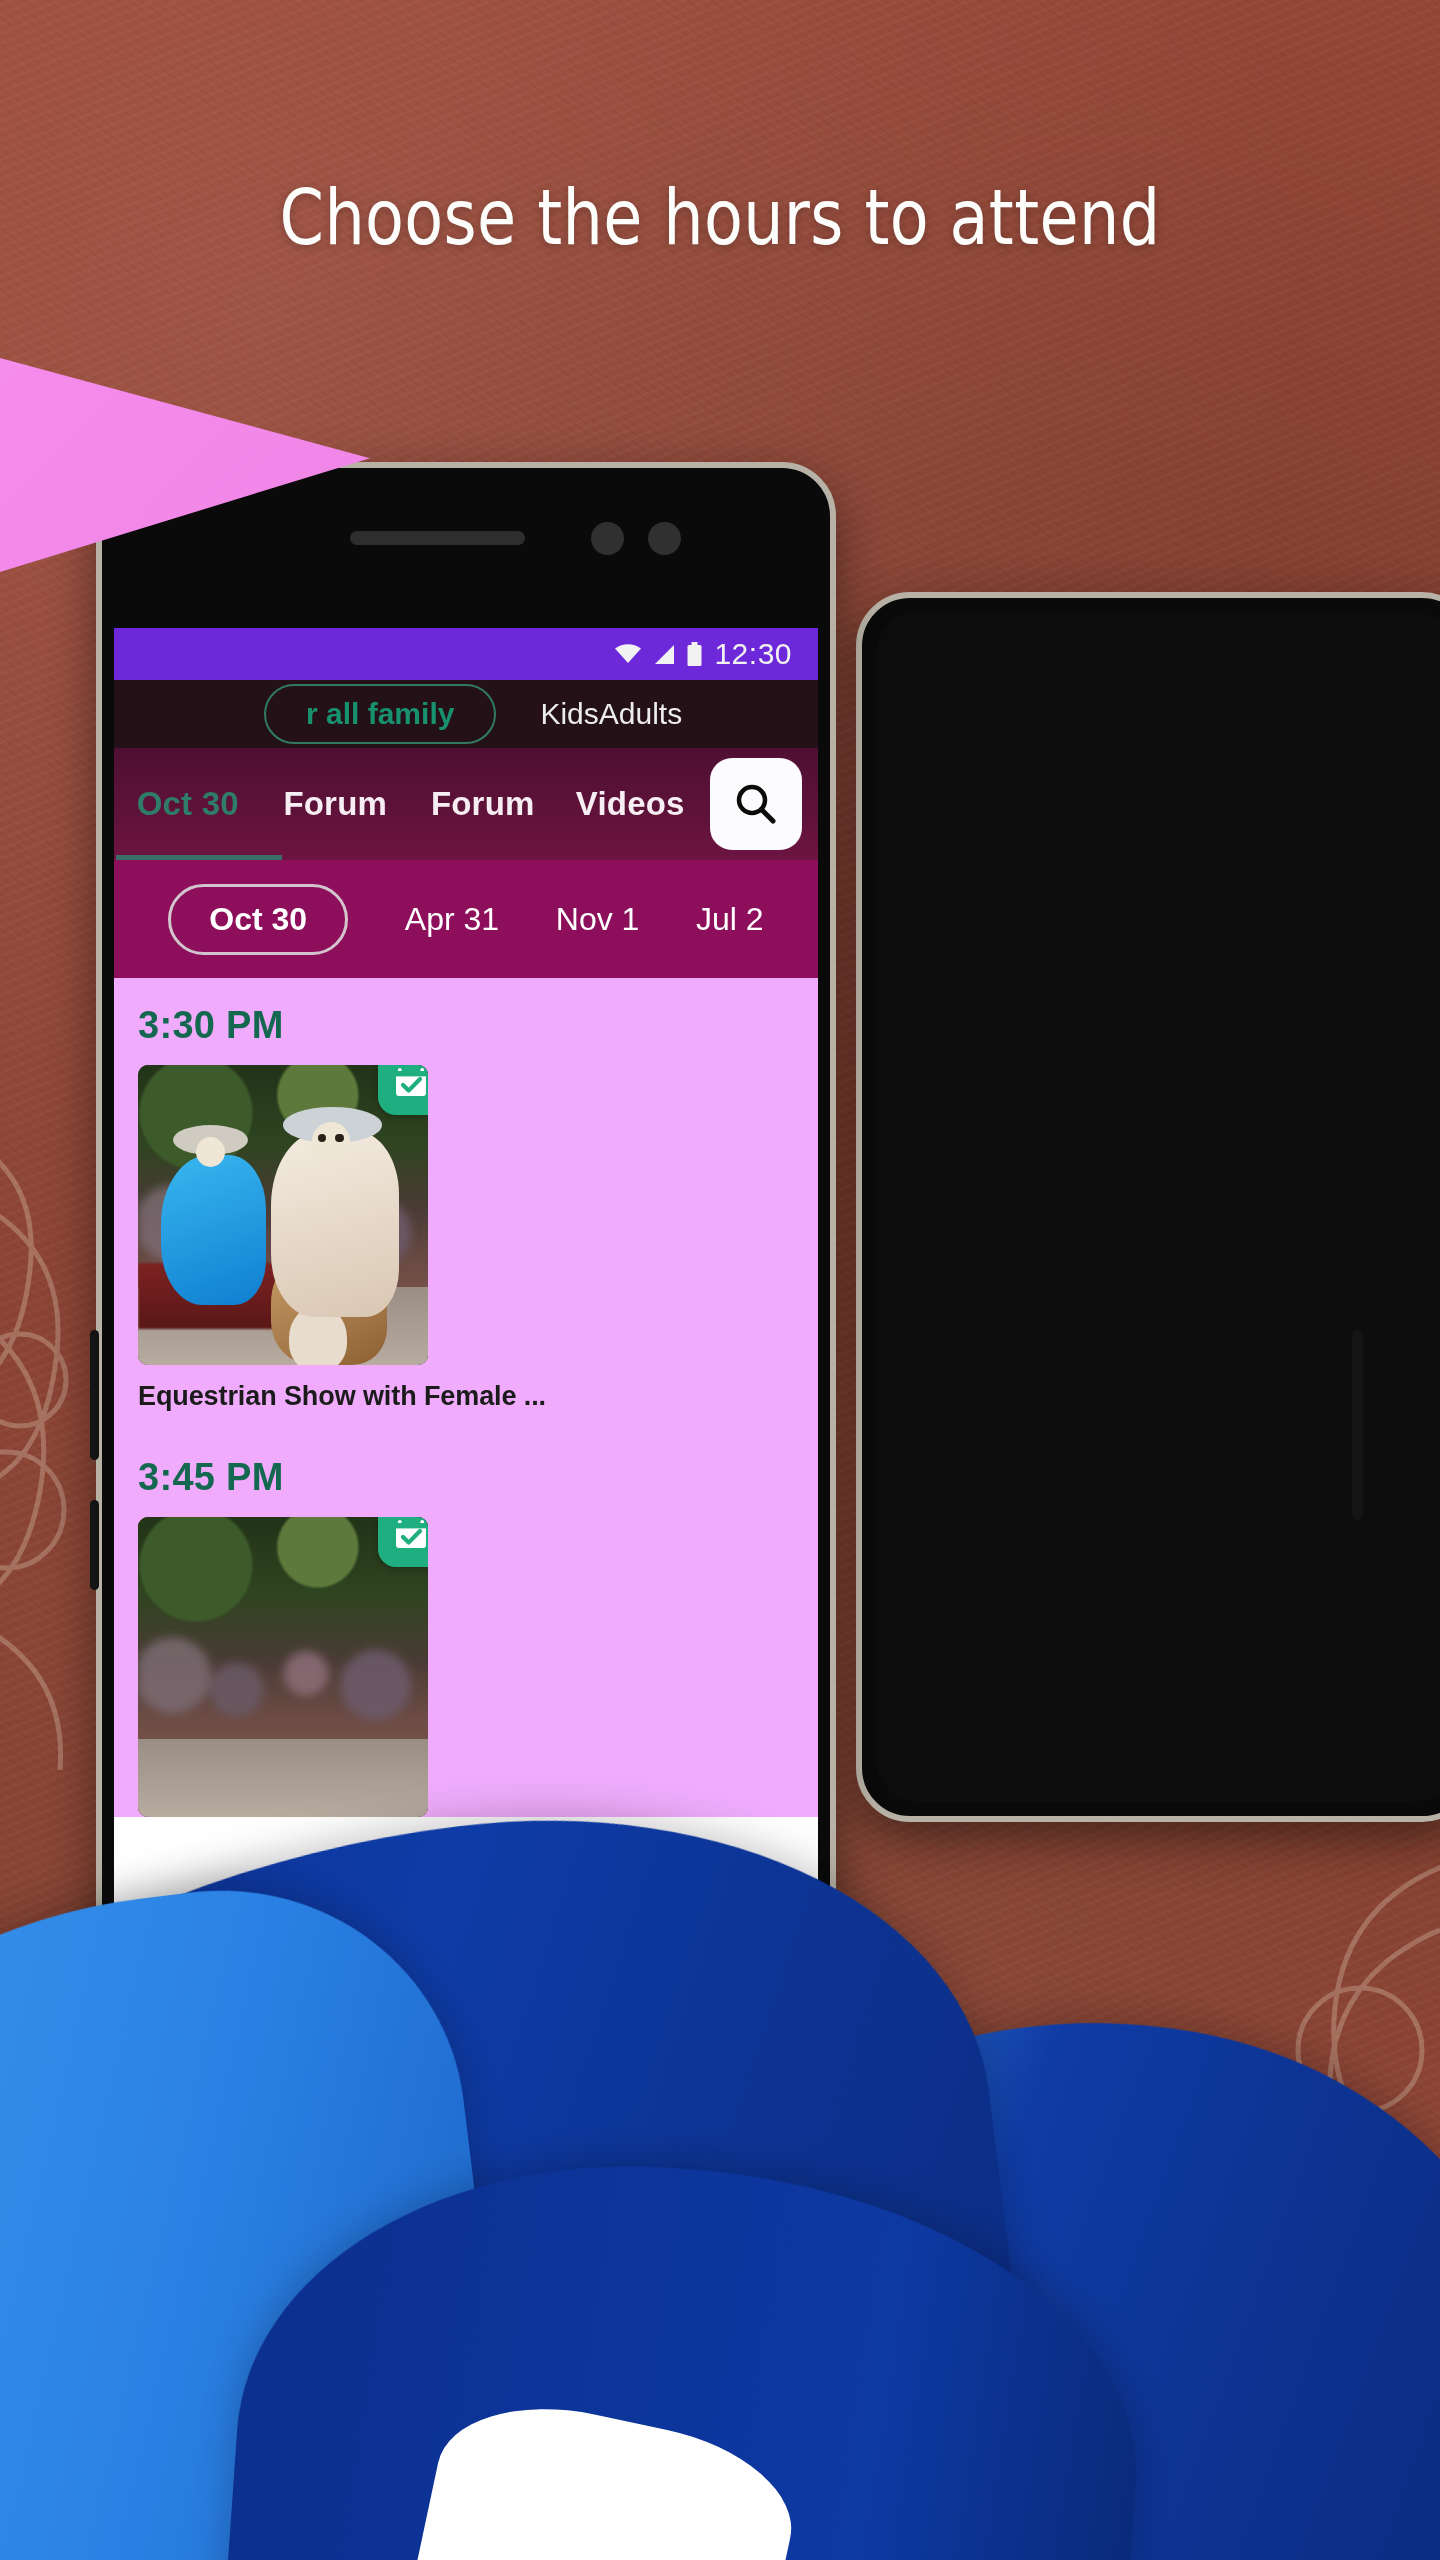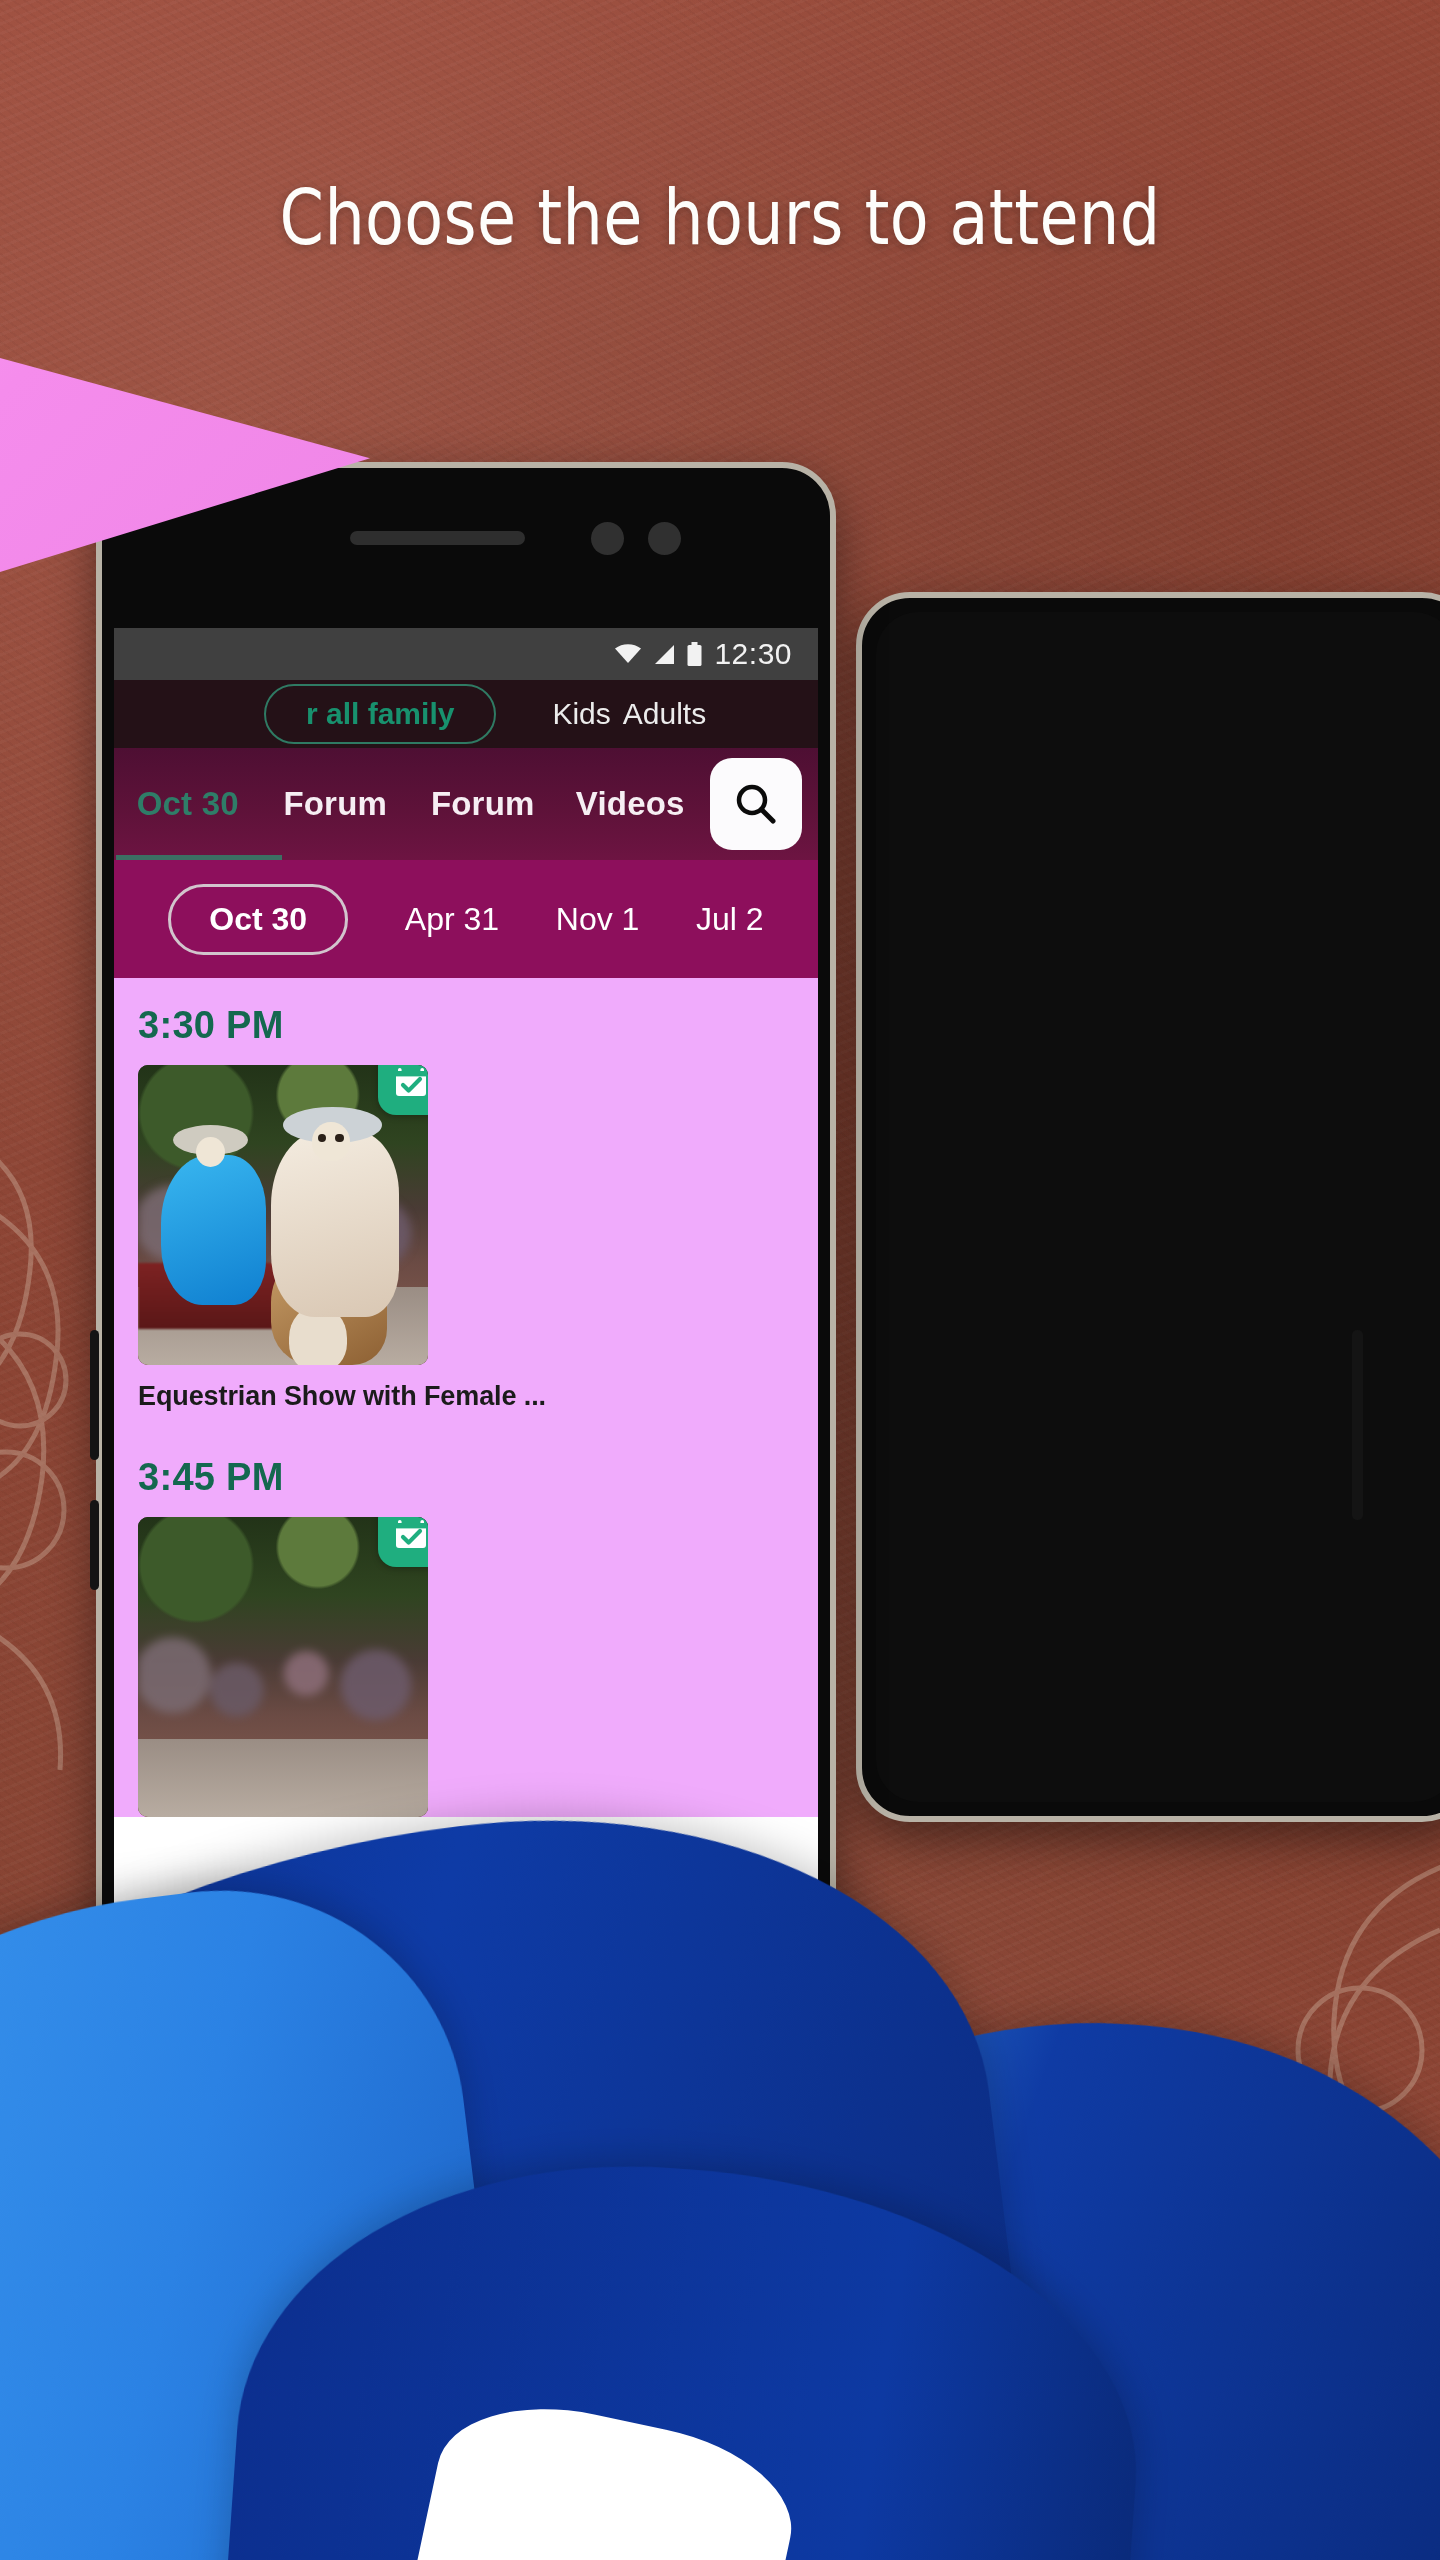--- a/index.html
+++ b/index.html
@@ -67,33 +67,33 @@
   .sidebtn{ position:absolute; width:9px; border-radius:5px; background:#141414; }
 
   
   #screen{
     position:absolute; left:114px; top:628px; width:704px; height:1342px;
     overflow:hidden; background:#ffffff;
   }
 
   
   #statusbar{
-    height:52px; background:#404040; position:relative;
+    height:52px; background:#6d28d9; position:relative;
     display:flex; align-items:center; justify-content:flex-end;
     padding-right:26px; gap:12px;
   }
   #statusbar .sbtime{ color:#f2f2f2; font-size:30px; letter-spacing:.5px; }
   .wifi-ico{ width:26px; height:20px; }
   .sig-ico{ width:22px; height:21px; }
   .bat-ico{ width:15px; height:24px; }
 
   
   #audience-row{
     height:68px; background:#241117; display:flex; align-items:center;
-    padding-left:150px; gap:12px; position:relative;
+    padding-left:150px; gap:0; position:relative;
   }
   .aud-chip{
     font-size:30px; color:#ececec; padding:0 0; white-space:nowrap;
   }
   #aud-0{
     color:#18916e; font-weight:bold;
     border:2px solid #2f7a63; border-radius:40px;
     padding:11px 40px; margin-right:44px;
   }
   #aud-1{ }

